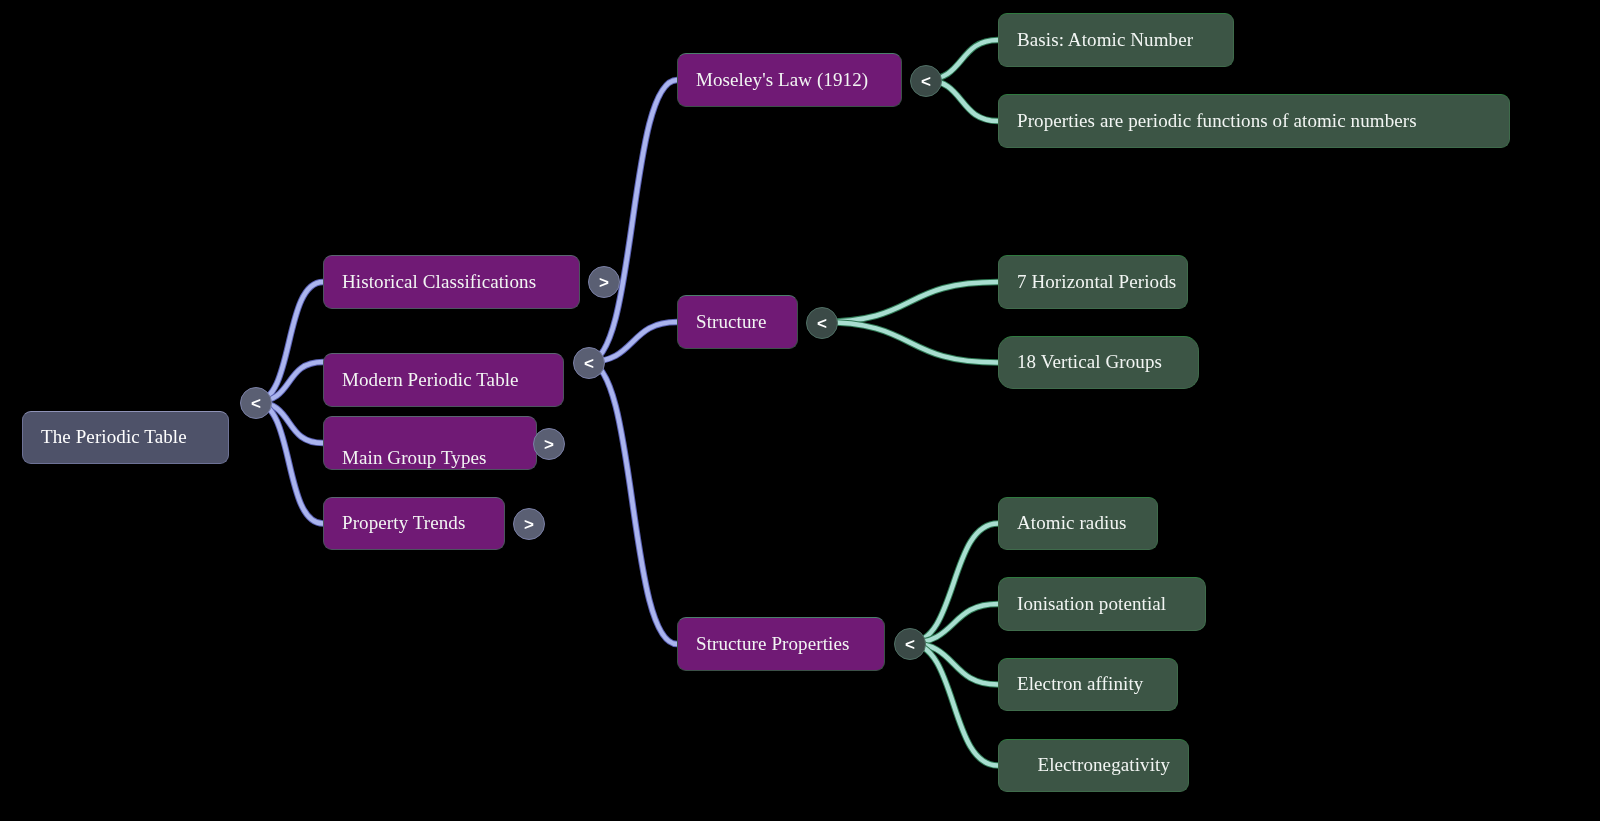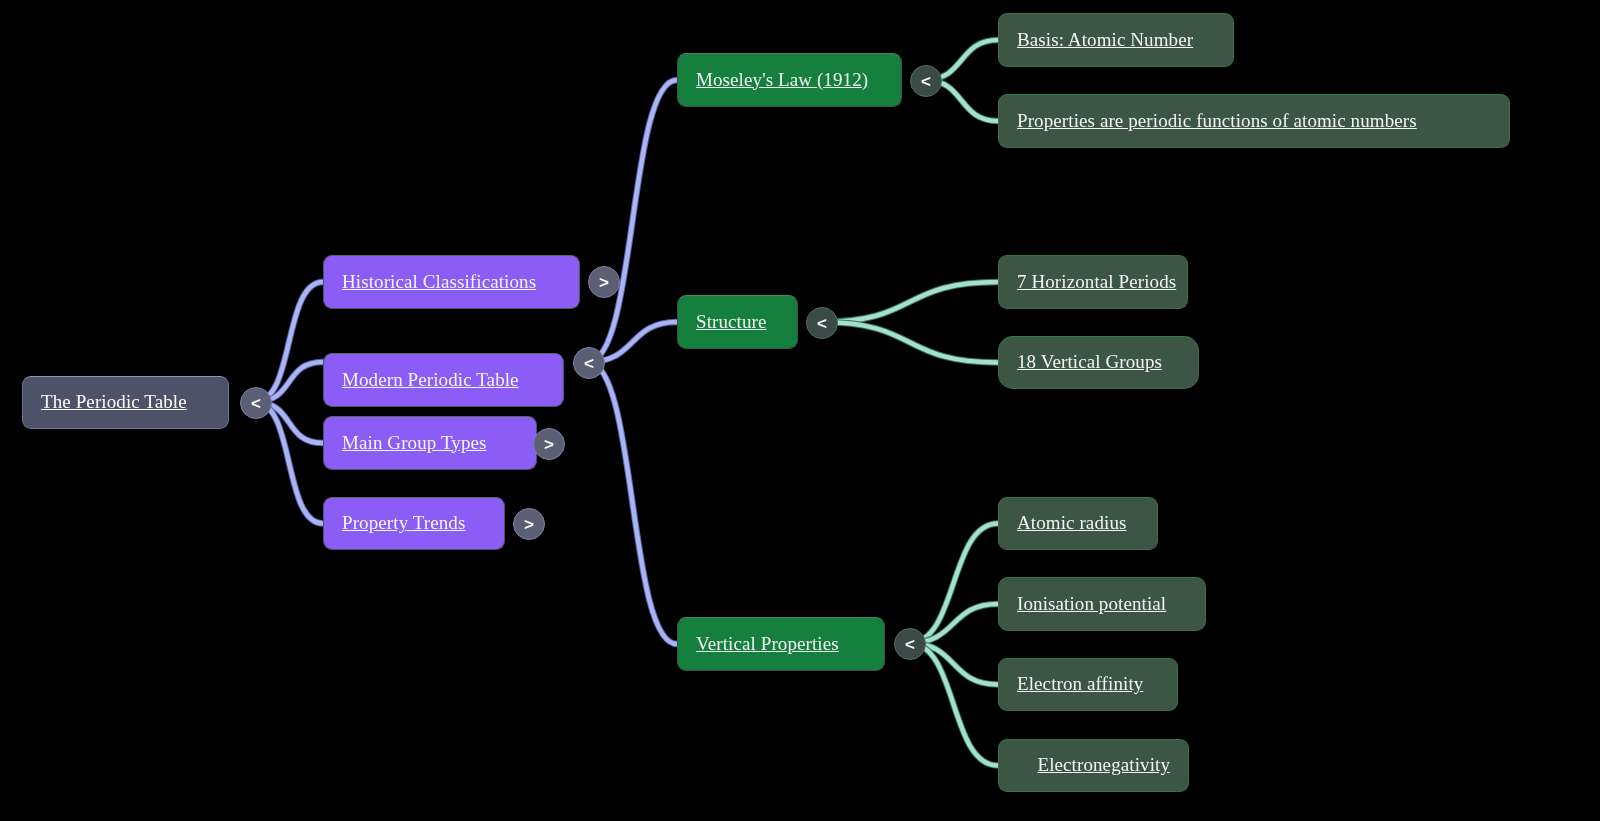--- a/index.html
+++ b/index.html
@@ -31,38 +31,38 @@
     box-sizing: border-box;
     display: flex;
     align-items: center;
     border-radius: 9px;
     color: #f2f5f3;
     font-size: 19px;
     line-height: 1.1;
     white-space: nowrap;
     padding: 0 18px;
     letter-spacing: .1px;
-    text-decoration: underline;
   }
   
   .node.lvl0 {
     background: #4e5269;
     border: 1px solid #6d7296;
     border-top-color: #8f93b8;
     color: #ffffff;
+    margin-top: 35px;
   }
   
   .node.lvl1 {
-    background: #8b5cf6;
+    background: #701a75;
     border: 1px solid #4d545f;
     border-top-color: #5a6570;
   }
   
   .node.lvl2 {
-    background: #15803d;
+    background: #701a75;
     border: 1px solid #3c5048;
     border-top-color: #4c7f6b;
   }
   
   .node.lvl3 {
     background: #3c5545;
     border: 1px solid #3f6b4b;
     border-top-color: #2f7a3f;
   }
   .toggle {
@@ -131,38 +131,38 @@
       </div>
       <div class="toggle blue" style="left: 240px; top: 387px;">&lt;</div>
       <div class="node lvl1" style="left: 323px; top: 255px; width: 257px; height: 54px;">
         <span>Historical Classifications</span>
       </div>
       <div class="toggle blue" style="left: 588px; top: 266px;">&gt;</div>
       <div class="node lvl1" style="left: 323px; top: 353px; width: 241px; height: 54px;">
         <span>Modern Periodic Table</span>
       </div>
       <div class="toggle blue" style="left: 573px; top: 347px;">&lt;</div>
-      <div class="node lvl1" style="left: 323px; top: 416px; width: 214px; height: 54px;">
+      <div class="node lvl1" style="left: 323px; top: 416px; width: 214px; height: 54px; align-items: flex-end;">
         <span>Main Group Types</span>
       </div>
       <div class="toggle blue" style="left: 533px; top: 428px;">&gt;</div>
       <div class="node lvl1" style="left: 323px; top: 497px; width: 182px; height: 53px;">
         <span>Property Trends</span>
       </div>
       <div class="toggle blue" style="left: 513px; top: 508px;">&gt;</div>
       <div class="node lvl2" style="left: 677px; top: 53px; width: 225px; height: 54px;">
         <span>Moseley's Law (1912)</span>
       </div>
       <div class="toggle teal" style="left: 910px; top: 65px;">&lt;</div>
       <div class="node lvl2" style="left: 677px; top: 295px; width: 121px; height: 54px; align-items: center;">
         <span>Structure</span>
       </div>
       <div class="toggle teal" style="left: 806px; top: 307px;">&lt;</div>
       <div class="node lvl2" style="left: 677px; top: 617px; width: 208px; height: 54px;">
-        <span>Vertical Properties</span>
+        <span>Structure Properties</span>
       </div>
       <div class="toggle teal" style="left: 894px; top: 628px;">&lt;</div>
       <div class="node lvl3" style="left: 998px; top: 13px; width: 236px; height: 54px;">
         <span>Basis: Atomic Number</span>
       </div>
       <div class="node lvl3" style="left: 998px; top: 94px; width: 512px; height: 54px;">
         <span>Properties are periodic functions of atomic numbers</span>
       </div>
       <div class="node lvl3" style="left: 998px; top: 255px; width: 190px; height: 54px;">
         <span>7 Horizontal Periods</span>

